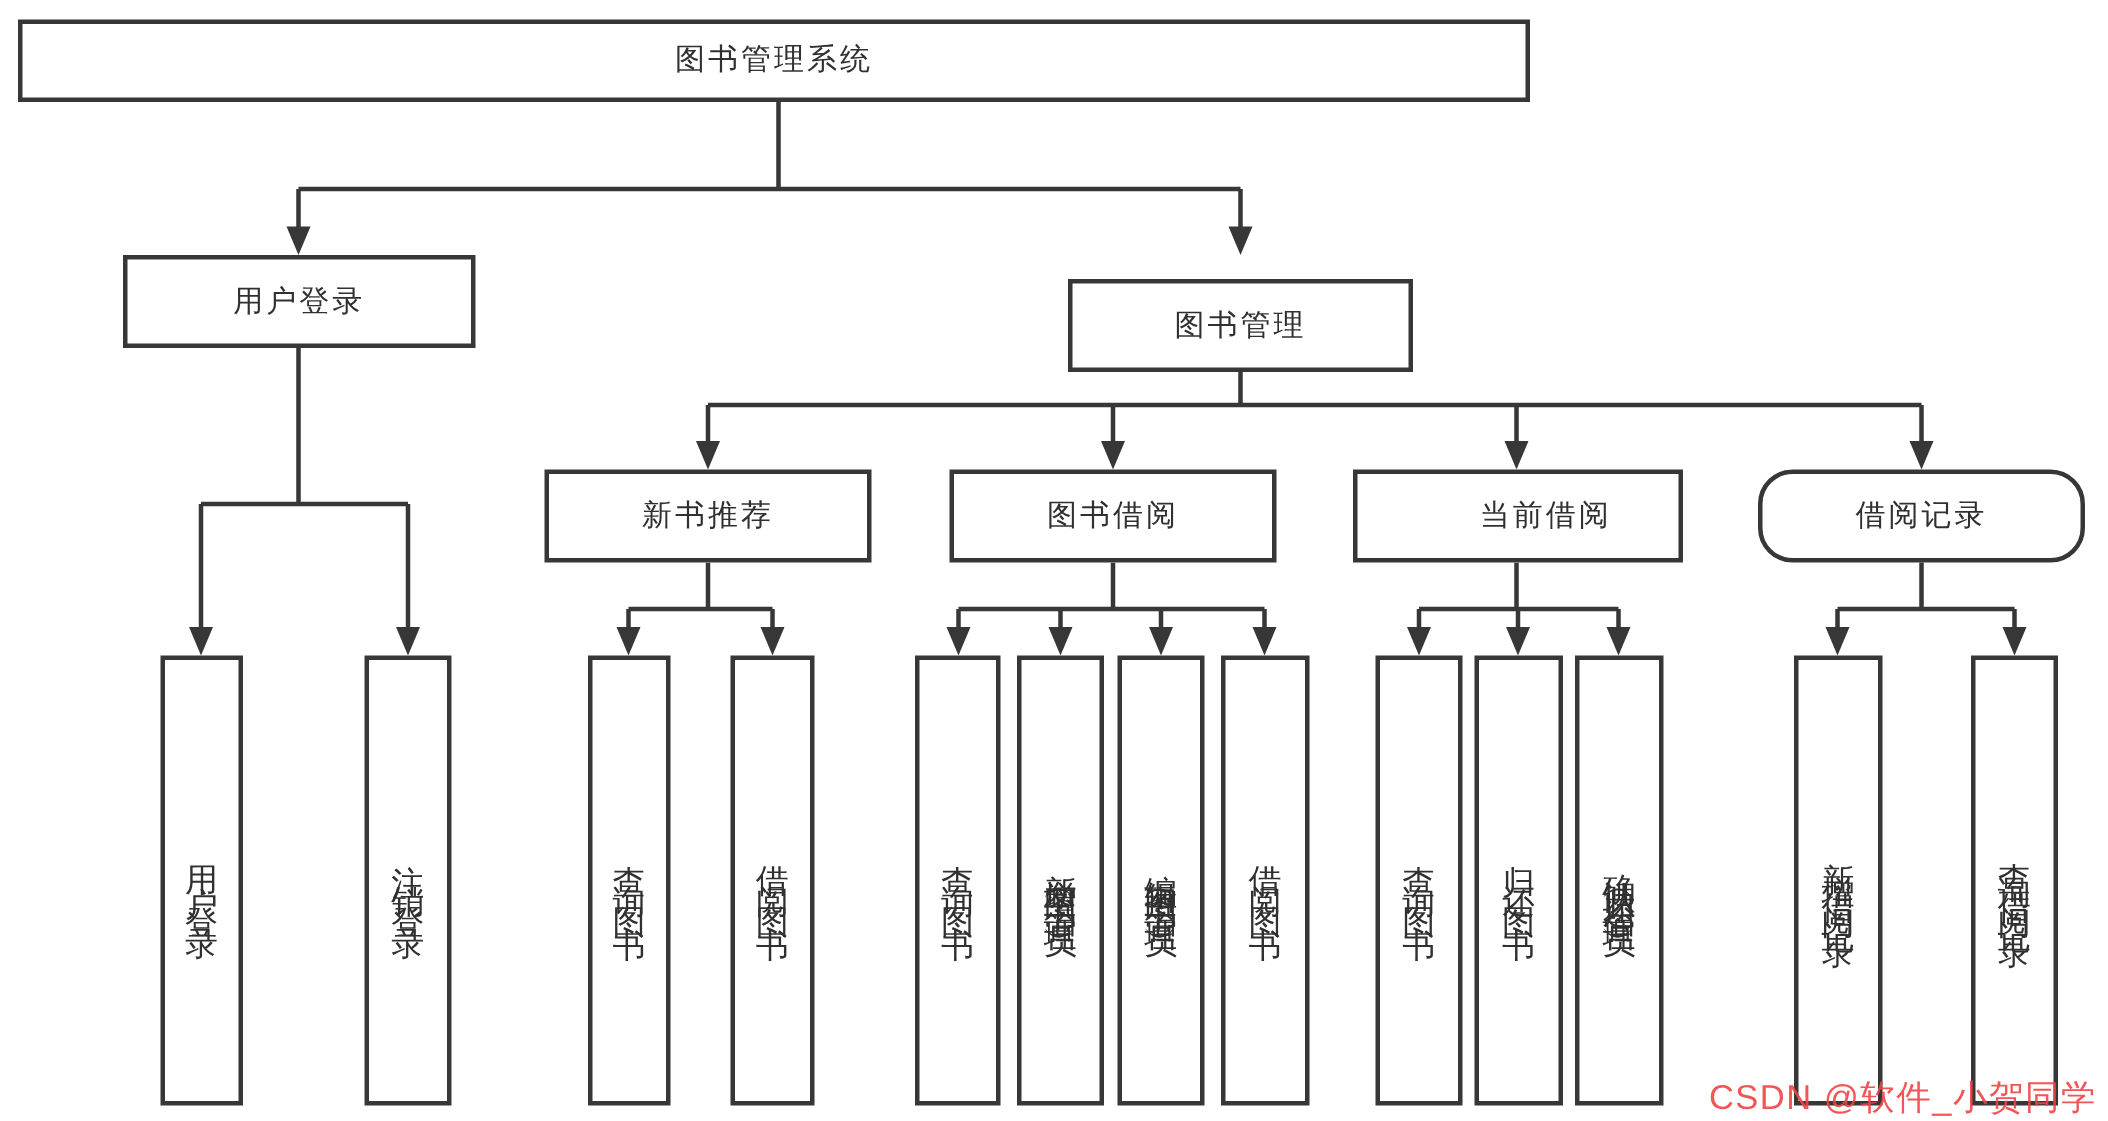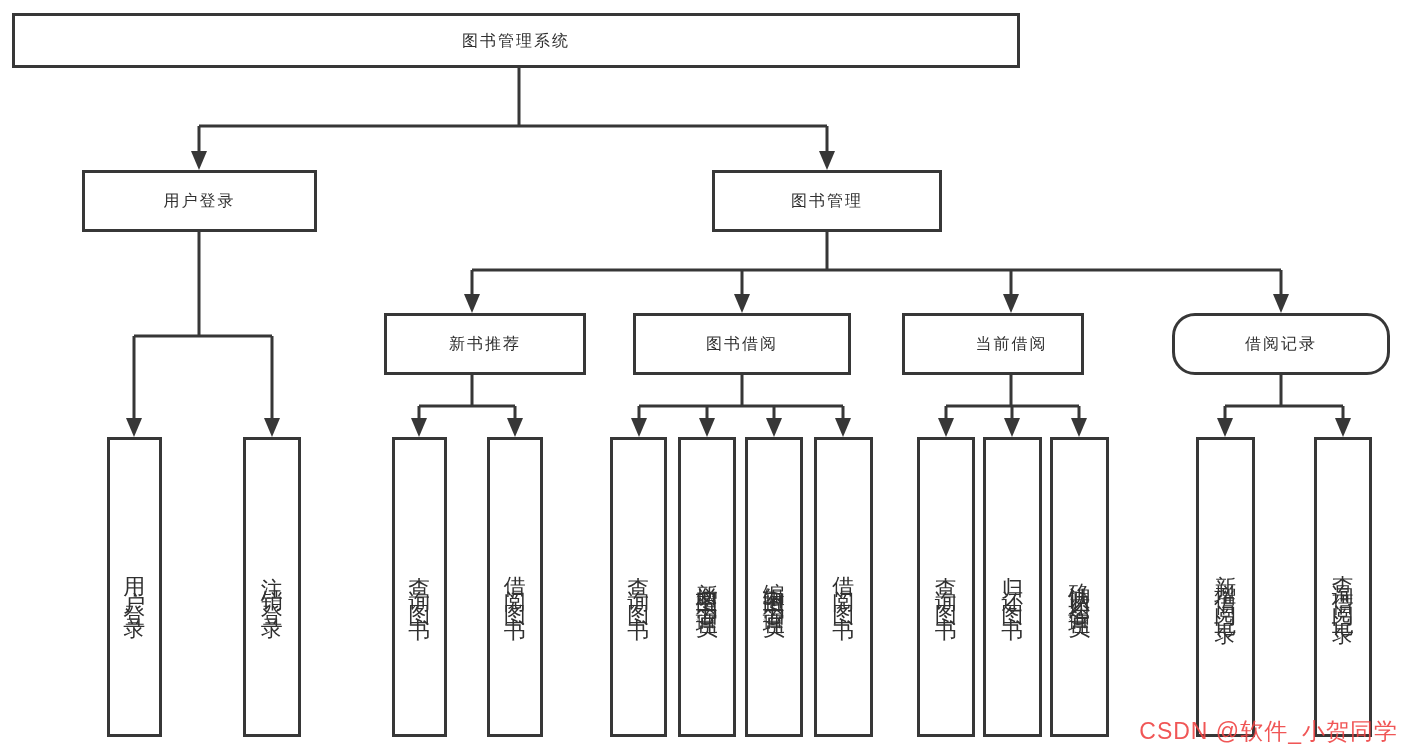--- a/index.html
+++ b/index.html
@@ -18,37 +18,37 @@
     border:3px solid #373737;
     background:#ffffff;
     display:flex;align-items:center;justify-content:center;
     color:#303030;
     z-index:1;
   }
   .node .label{
     line-height:1.25;
     white-space:nowrap;
   }
-  .h .label{font-size:16px;letter-spacing:2px;}
+  .h .label{font-size:20px;letter-spacing:2px;}
   .v .label{
     writing-mode:vertical-rl;
     text-orientation:mixed;
     font-size:22px;
   }
   .ls4{letter-spacing:14px;}
   .ls6{letter-spacing:10px;}
   .ls9{letter-spacing:5px;}
 
   
   .n-root       {left:12px;  top:13px;  width:1008px; height:55px;}
   .n-user-login {left:82px;  top:170px; width:235px;  height:62px;}
-  .n-book-mgmt  {left:712px; top:170px; width:230px;  height:62px;}
-  .n-new-rec    {left:384px; top:313px; width:202px;  height:62px;}
+  .n-book-mgmt  {left:712px; top:186px; width:230px;  height:62px;}
+  .n-new-rec    {left:363px; top:313px; width:218px;  height:62px;}
   .n-borrow     {left:633px; top:313px; width:218px;  height:62px;}
-  .n-current    {left:902px; top:313px; width:182px;  height:62px;padding-left:37px;}
+  .n-current    {left:902px; top:313px; width:220px;  height:62px;padding-left:37px;}
   .n-records    {left:1172px;top:313px; width:218px;  height:62px;border-radius:23px;}
   .leaf{top:437px;height:300px;}
   .n-l-login  {left:107px; width:55px;}
   .n-l-logout {left:243px; width:58px;}
   .n-l-rec-q  {left:392px; width:55px;}
   .n-l-rec-b  {left:487px; width:56px;}
   .n-l-bor-q  {left:610px; width:57px;}
   .n-l-bor-a  {left:678px; width:58px;}
   .n-l-bor-e  {left:745px; width:58px;}
   .n-l-bor-b  {left:814px; width:59px;}

